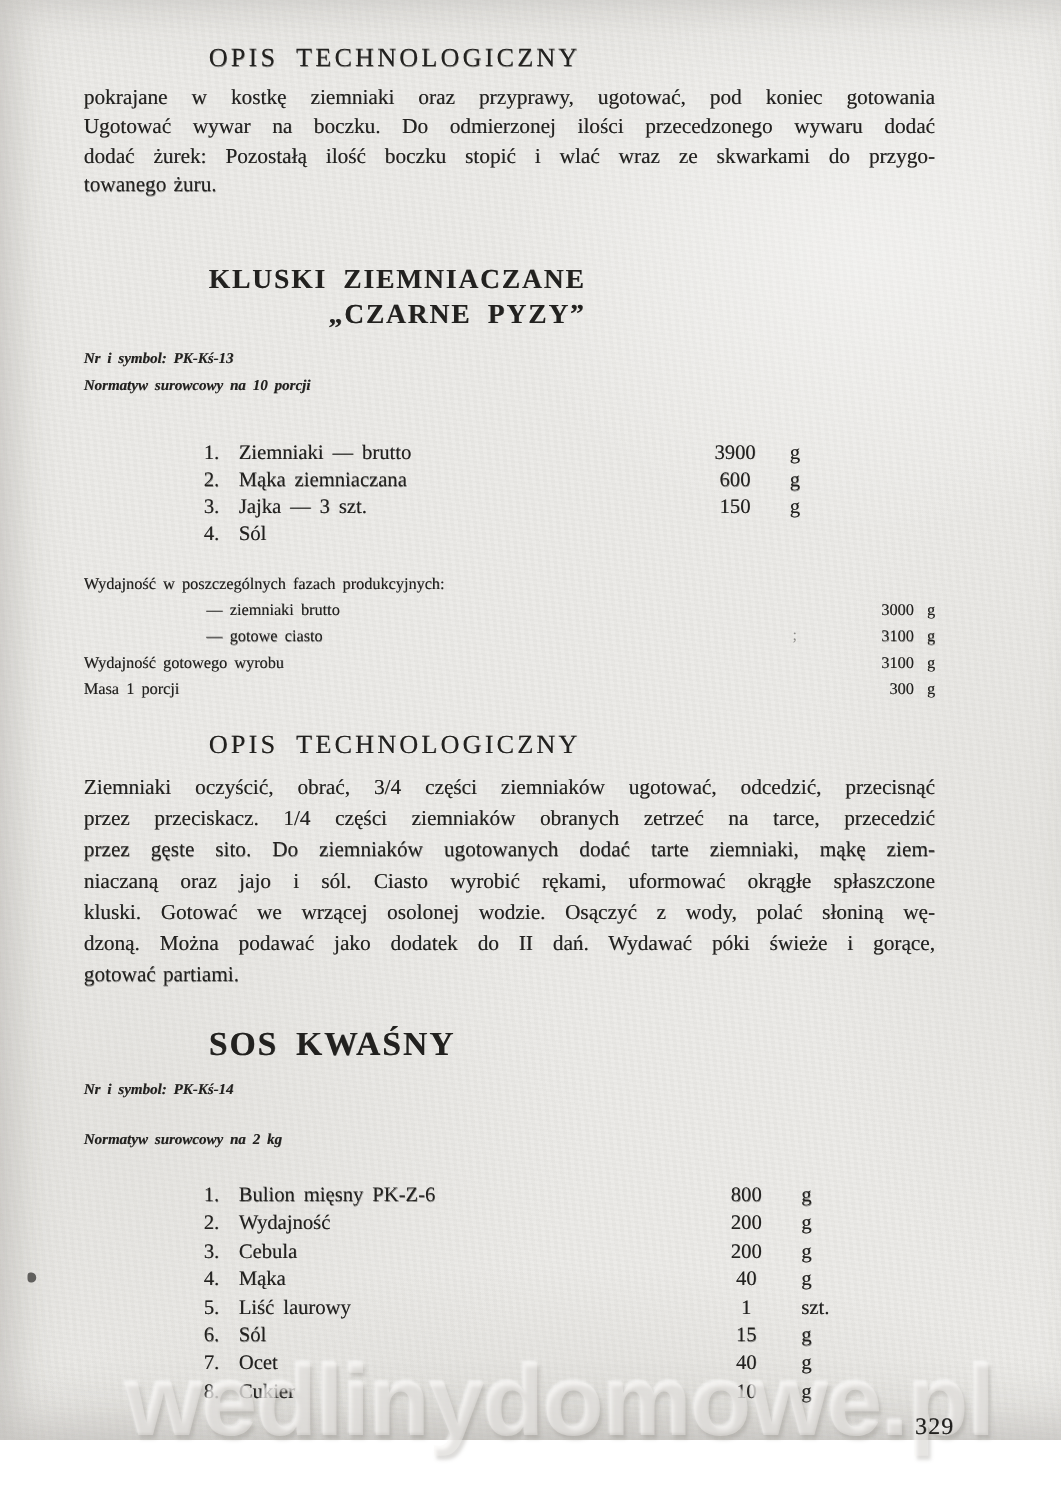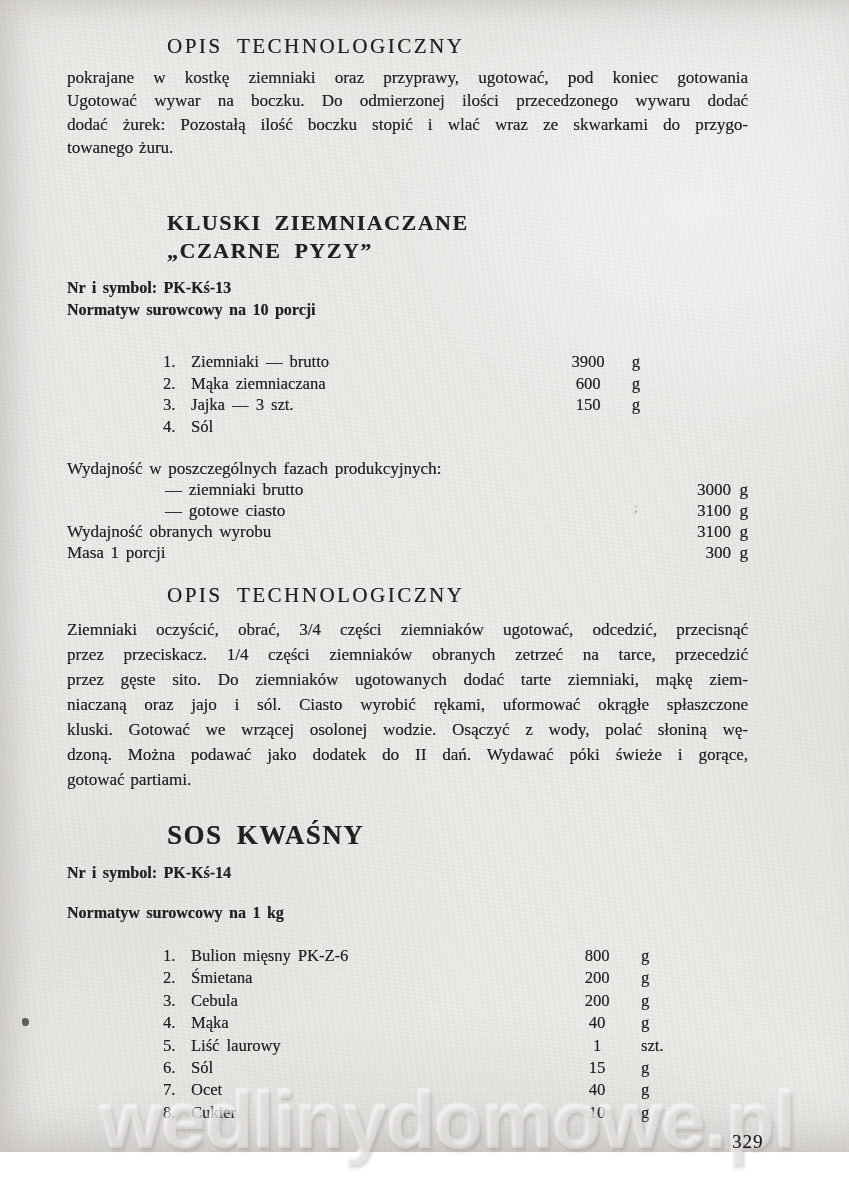--- a/index.html
+++ b/index.html
@@ -34,37 +34,37 @@
   .para{
     width:681px; font-size:17px; word-spacing:1.5px;
   }
   .para .jline{ text-align:justify; text-align-last:justify; white-space:normal; }
   .para .lastline{ text-align:left; }
   .p1 .jline,.p1 .lastline{ line-height:23.4px; }
   .p2 .jline,.p2 .lastline{ line-height:25px; }
 
   .recipe-title{
     font-size:22px; font-weight:bold; letter-spacing:1.5px; word-spacing:6px;
-    line-height:28px; white-space:nowrap;
+    line-height:28px; white-space:nowrap;text-align:right;
   }
   .meta-line{
-    font-size:16px; font-weight:bold; word-spacing:2.5px; white-space:nowrap;
+    font-size:12px; font-weight:bold; word-spacing:2.5px; white-space:nowrap;font-style:italic;
   }
 
   .ing-table{ font-size:16.5px; }
   .ing-row{ display:flex; align-items:baseline; }
   .t1 .ing-row{ height:21.6px; width:477px; }
   .t2 .ing-row{ height:22.4px; width:502px; }
   .ing-num{ width:24px; text-align:left; flex:0 0 auto; }
   .ing-name{ flex:1 1 auto; padding-left:4px; word-spacing:3px; white-space:nowrap; overflow:hidden; }
   .ing-amt{ flex:0 0 auto; width:64px; text-align:center; }
   .t1 .ing-unit{ flex:0 0 auto; width:20px; text-align:right; }
   .t2 .ing-unit{ flex:0 0 auto; width:36px; text-align:left; padding-left:12px; box-sizing:border-box; }
 
-  .yield{ font-size:17px; }
+  .yield{ font-size:13px; }
   .yield-row{ display:flex; align-items:baseline; height:21px; width:681px; }
   .yield-label{ flex:1 1 auto; word-spacing:2.5px; white-space:nowrap; overflow:hidden; }
   .yield-label.indent{ padding-left:98px; }
   .yield-amt{ flex:0 0 auto; width:70px; text-align:right; }
   .yield-unit{ flex:0 0 auto; width:17px; text-align:right; }
 
   .watermark{
     font-family:"Liberation Sans","DejaVu Sans",sans-serif;
     font-weight:bold; font-size:80px; letter-spacing:-1px; white-space:nowrap;
     color:rgba(246,245,243,0.38);
@@ -135,21 +135,21 @@
       <span class="yield-label indent">— ziemniaki brutto</span>
       <span class="yield-amt">3000</span>
       <span class="yield-unit">g</span>
     </div>
     <div class="yield-row">
       <span class="yield-label indent">— gotowe ciasto</span>
       <span class="yield-amt">3100</span>
       <span class="yield-unit">g</span>
     </div>
     <div class="yield-row">
-      <span class="yield-label">Wydajność obranych wyrobu</span>
+      <span class="yield-label">Wydajność gotowego wyrobu</span>
       <span class="yield-amt">3100</span>
       <span class="yield-unit">g</span>
     </div>
     <div class="yield-row">
       <span class="yield-label">Masa 1 porcji</span>
       <span class="yield-amt">300</span>
       <span class="yield-unit">g</span>
     </div>
   </div>
 
@@ -161,32 +161,32 @@
     <div class="jline">przez gęste sito. Do ziemniaków ugotowanych dodać tarte ziemniaki, mąkę ziem-</div>
     <div class="jline">niaczaną oraz jajo i sól. Ciasto wyrobić rękami, uformować okrągłe spłaszczone</div>
     <div class="jline">kluski. Gotować we wrzącej osolonej wodzie. Osączyć z wody, polać słoniną wę-</div>
     <div class="jline">dzoną. Można podawać jako dodatek do II dań. Wydawać póki świeże i gorące,</div>
     <div class="lastline">gotować partiami.</div>
   </div>
 
   <div class="abs recipe-title ink" style="left:167px; top:821px; font-size:27px;">SOS KWAŚNY</div>
 
   <div class="abs meta-line ink" style="left:67px; top:864px;">Nr i symbol: PK-Kś-14</div>
-  <div class="abs meta-line ink" style="left:67px; top:904px;">Normatyw surowcowy na 1 kg</div>
+  <div class="abs meta-line ink" style="left:67px; top:904px;">Normatyw surowcowy na 2 kg</div>
 
   <div class="abs ing-table t2 ink" style="left:163px; top:946px;">
     <div class="ing-row">
       <span class="ing-num">1.</span>
       <span class="ing-name">Bulion mięsny PK-Z-6</span>
       <span class="ing-amt">800</span>
       <span class="ing-unit">g</span>
     </div>
     <div class="ing-row">
       <span class="ing-num">2.</span>
-      <span class="ing-name">Śmietana</span>
+      <span class="ing-name">Wydajność</span>
       <span class="ing-amt">200</span>
       <span class="ing-unit">g</span>
     </div>
     <div class="ing-row">
       <span class="ing-num">3.</span>
       <span class="ing-name">Cebula</span>
       <span class="ing-amt">200</span>
       <span class="ing-unit">g</span>
     </div>
     <div class="ing-row">

